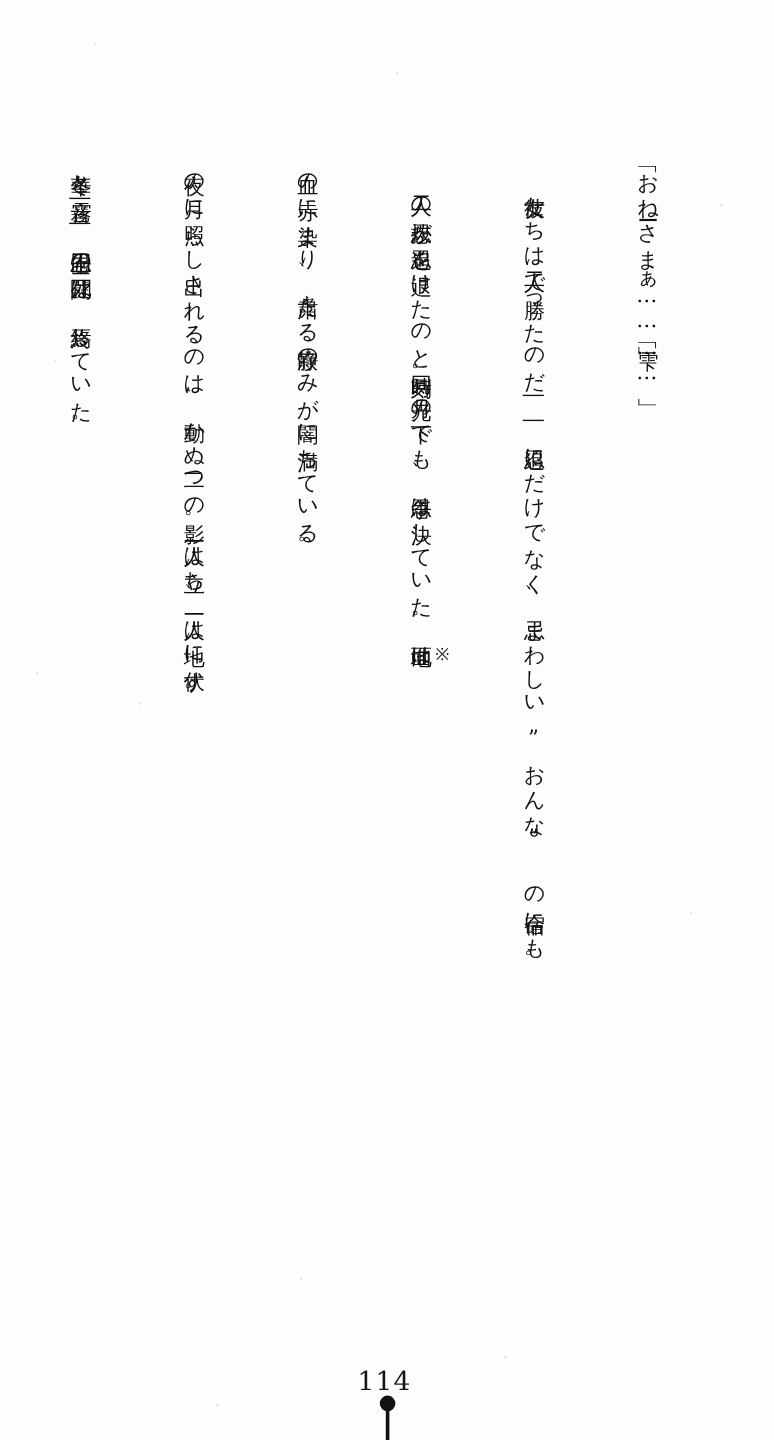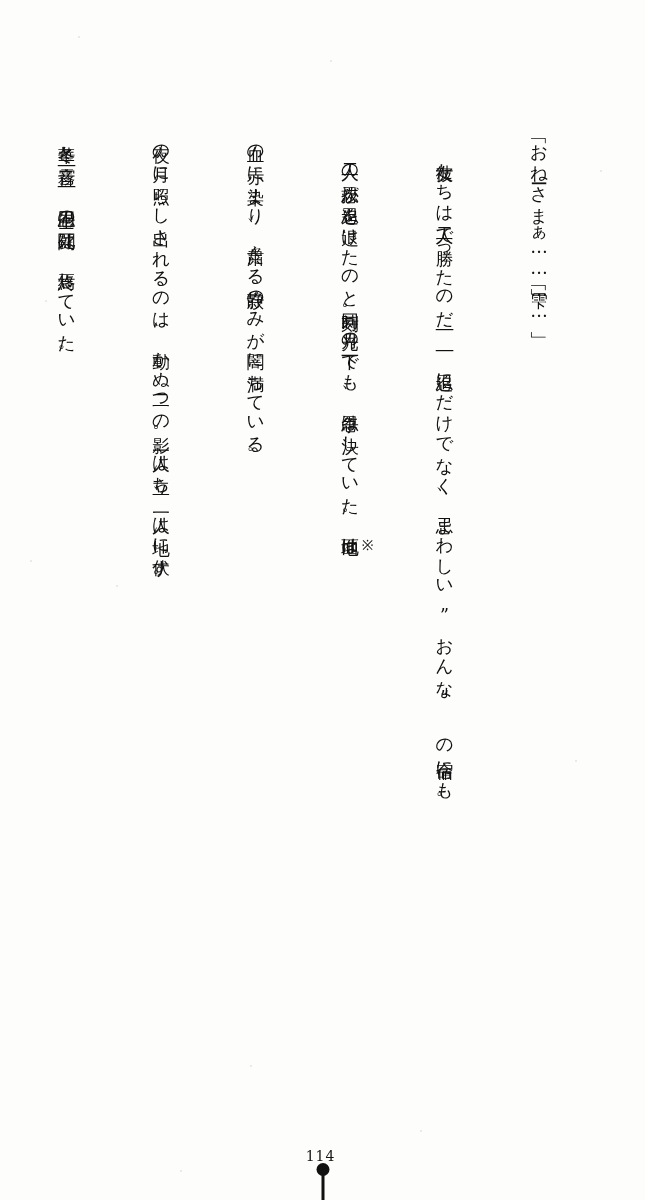--- a/index.html
+++ b/index.html
@@ -53,21 +53,21 @@
     font-size: 14px;
     color: #1a1a1a;
     writing-mode: vertical-rl;
   }
   #page-number {
     position: absolute;
     left: 0;
     right: 4px;
     bottom: 36px;
     text-align: center;
-    font-size: 14px;
+    font-size: 22px;
     letter-spacing: 1px;
     color: #141414;
     font-family: "DejaVu Serif", "Liberation Serif", serif;
   }
   #bottom-mark {
     position: absolute;
     bottom: 0;
     left: 50%;
     transform: translateX(-50%);
     width: 3px;

